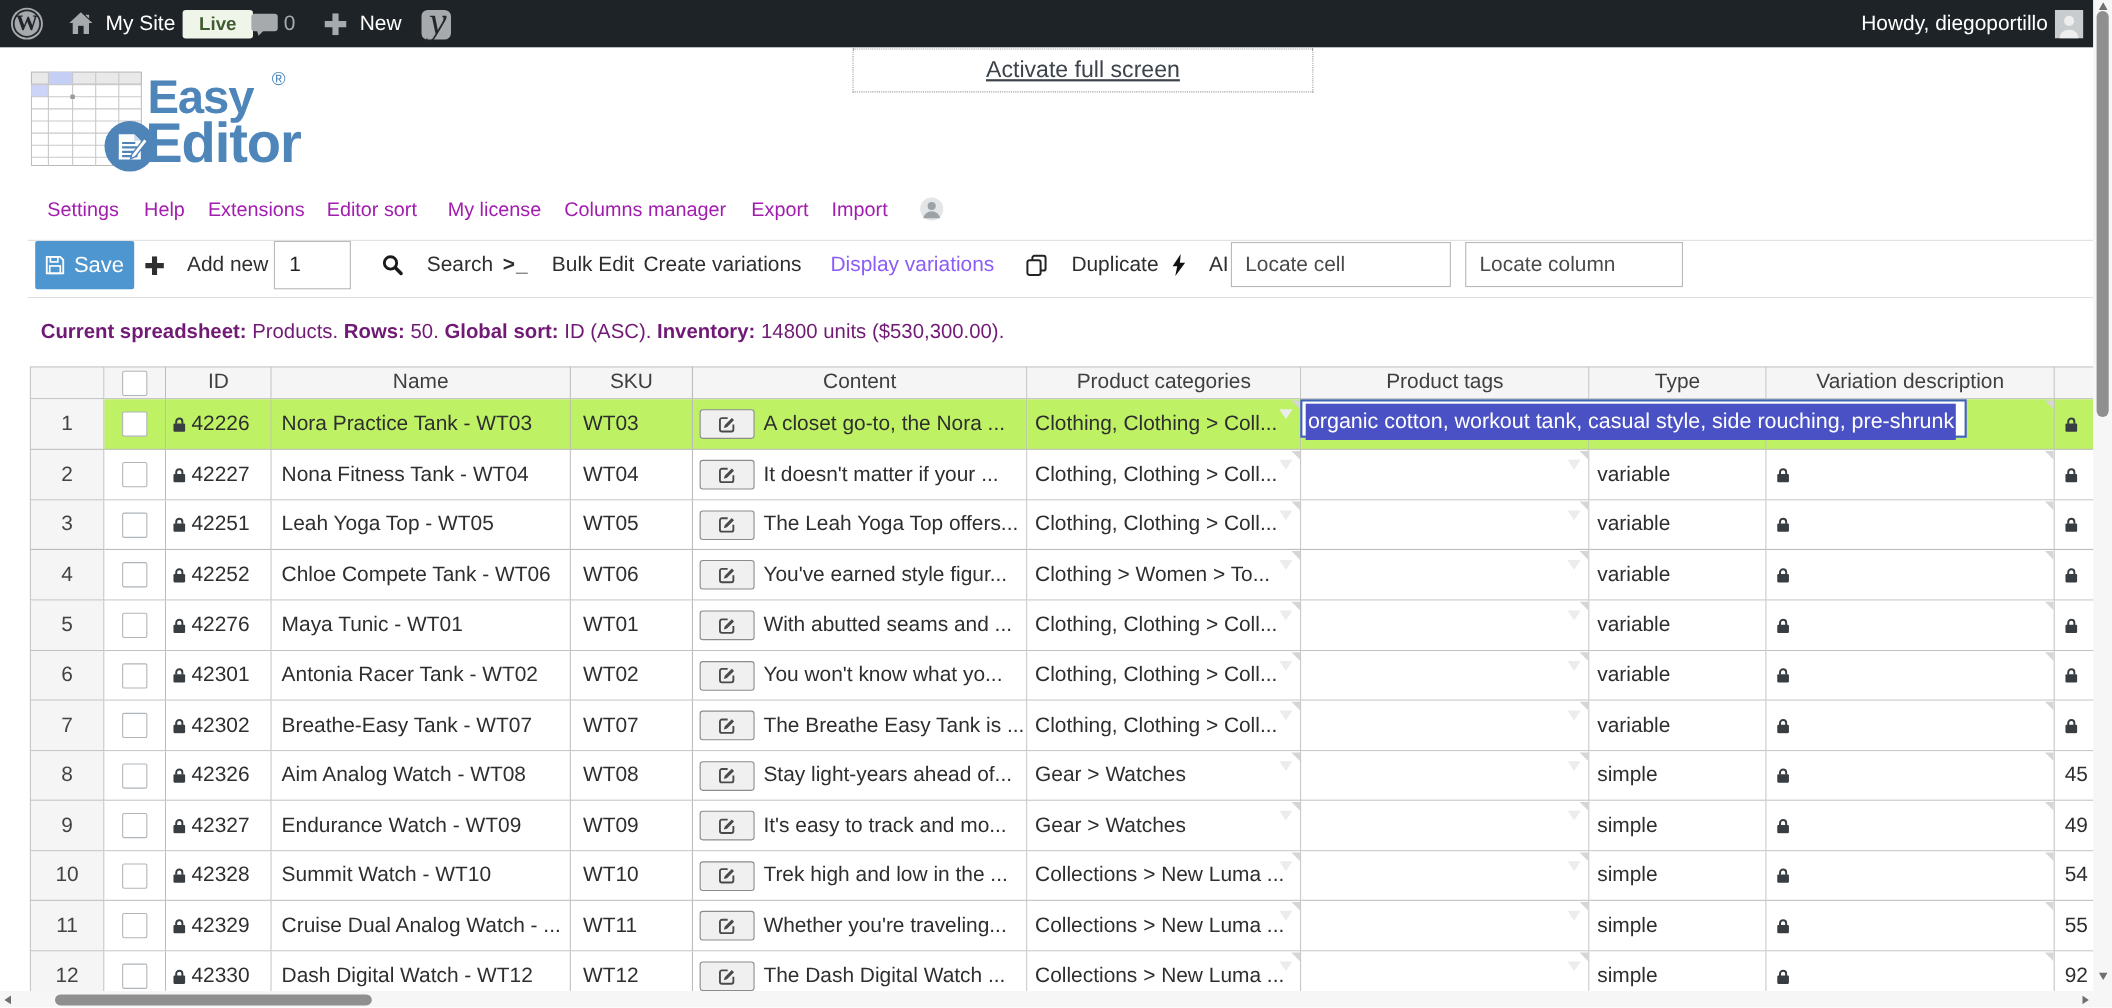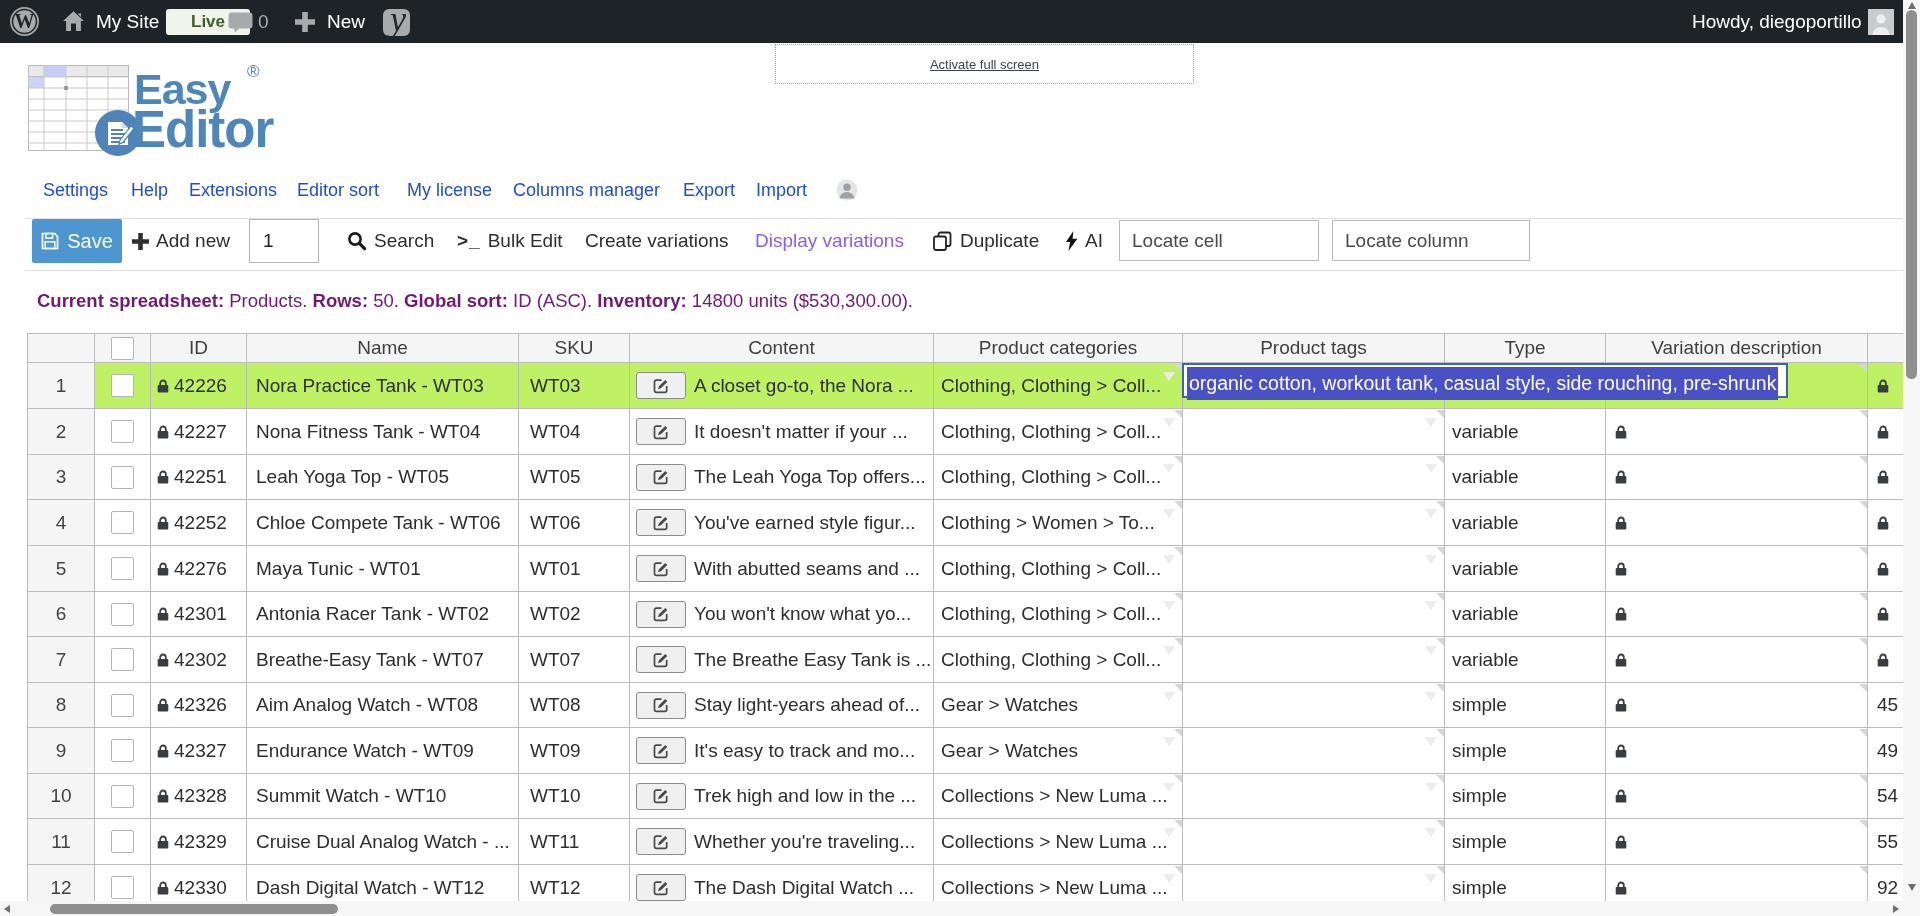--- a/index.html
+++ b/index.html
@@ -2,32 +2,32 @@
 <html><head><meta charset="utf-8"><style>
 *{margin:0;padding:0;box-sizing:border-box}
 html,body{width:1920px;height:916px;overflow:hidden;background:#fff;font-family:"Liberation Sans",sans-serif;-webkit-font-smoothing:antialiased}
 #page{position:relative;width:1920px;height:916px}
 
 #abar{position:absolute;left:0;top:0;width:1903px;height:43px;background:#1d2327;color:#f0f0f1}
 #abar .it{position:absolute;top:0;height:43px;display:flex;align-items:center;font-size:19px}
 .wpw{position:absolute;left:10px;top:7px;width:29px;height:29px;border-radius:50%;background:#a7aaad;display:flex;align-items:center;justify-content:center;font-family:"Liberation Serif",serif;font-weight:bold;font-size:20px;color:#21262b}
 
 #actbox{position:absolute;left:775px;top:44px;width:419px;height:40px;border:1px dotted #9d9d9d;display:flex;align-items:center;justify-content:center}
-#actbox span{font-size:13px;color:#3c434a;text-decoration:underline}
+#actbox span{font-size:21px;color:#3c434a;text-decoration:underline}
 
 #logo{position:absolute;left:28px;top:65px}
 .sheet{position:absolute;left:134px;top:68px;font-size:43px;line-height:1;font-weight:bold;color:#4e86ba;letter-spacing:-1px}
 .sheetr{position:absolute;left:247px;top:63px;font-size:17px;line-height:1;color:#4e86ba}
 .editor{position:absolute;left:132px;top:104px;font-size:51px;line-height:1;font-weight:bold;color:#4e86ba;letter-spacing:-1px}
 
-.mi{position:absolute;top:180px;font-size:18px;color:#1d4ed8;white-space:nowrap}
+.mi{position:absolute;top:180px;font-size:18px;color:#a21caf;white-space:nowrap}
 
 .hline{position:absolute;background:#dfdfdf;height:1px}
 #savebtn{position:absolute;left:32px;top:219px;width:90px;height:44px;background:#4d96cf;border-radius:2px;display:flex;align-items:center;justify-content:center;gap:8px;color:#fff;font-size:20px}
-.tbi{position:absolute;top:219px;height:44px;display:flex;align-items:center;gap:7px;font-size:19px;color:#2e2e2e;white-space:nowrap}
+.tbi{position:absolute;top:219px;height:44px;display:flex;align-items:center;gap:21px;font-size:19px;color:#2e2e2e;white-space:nowrap}
 .tbi.dis{color:#8b5cf6}
 .inp{position:absolute;background:#fff;border:1px solid #b9b9b9;font-size:19px;color:#444;display:flex;align-items:center}
 
 #info{position:absolute;left:37px;top:290px;font-size:18.5px;color:#701a75}
 #info b{font-weight:bold}
 
 #twrap{position:absolute;left:27px;top:333px;width:1876px;height:568px;overflow:hidden}
 #tbl{width:1941px}
 .row{display:flex;width:1941px}
 .row .c{border-right:1px solid #bcbcbc;border-bottom:1px solid #bcbcbc;height:100%;position:relative;display:flex;align-items:center;font-size:19px;color:#2e2e2e;overflow:hidden;white-space:nowrap;background:#fff}
@@ -75,21 +75,21 @@
         <span style="position:relative">W</span>
       </div>
   <div class="it" style="left:62px">
         <svg width="23" height="23" viewBox="0 0 23 23">
           <path d="M11.5 1.2 1 11h3.1v10h14.8V11H22zM16 3.5h3v3.4l-3-2.8z" fill="#a7aaad"></path>
           <rect x="9" y="13.5" width="5" height="7.5" fill="#1d2327"></rect>
         </svg>
       </div>
   <div class="it" style="left:96px;color:#fff">My Site</div>
   <div class="it" style="left:166px">
-        <span style="background:#f0f5ea;color:#3f5b2f;font-weight:bold;font-size:17px;border-radius:3px;padding:3px 25px">Live</span>
+        <span style="background:#f0f5ea;color:#3f5b2f;font-weight:bold;font-size:17px;border-radius:3px;padding:3px 15px">Live</span>
       </div>
   <div class="it" style="left:228px">
         <svg width="25" height="22" viewBox="0 0 25 22">
           <rect x="0.5" y="1.5" width="24" height="16" rx="3" fill="#a7aaad"></rect>
           <path d="M5.5 16h7L7 21.5z" fill="#a7aaad"></path>
         </svg>
       </div>
   <div class="it" style="left:258px;color:#a7aaad">0</div>
   <div class="it" style="left:295px">
         <svg width="20" height="20" viewBox="0 0 20 20">

